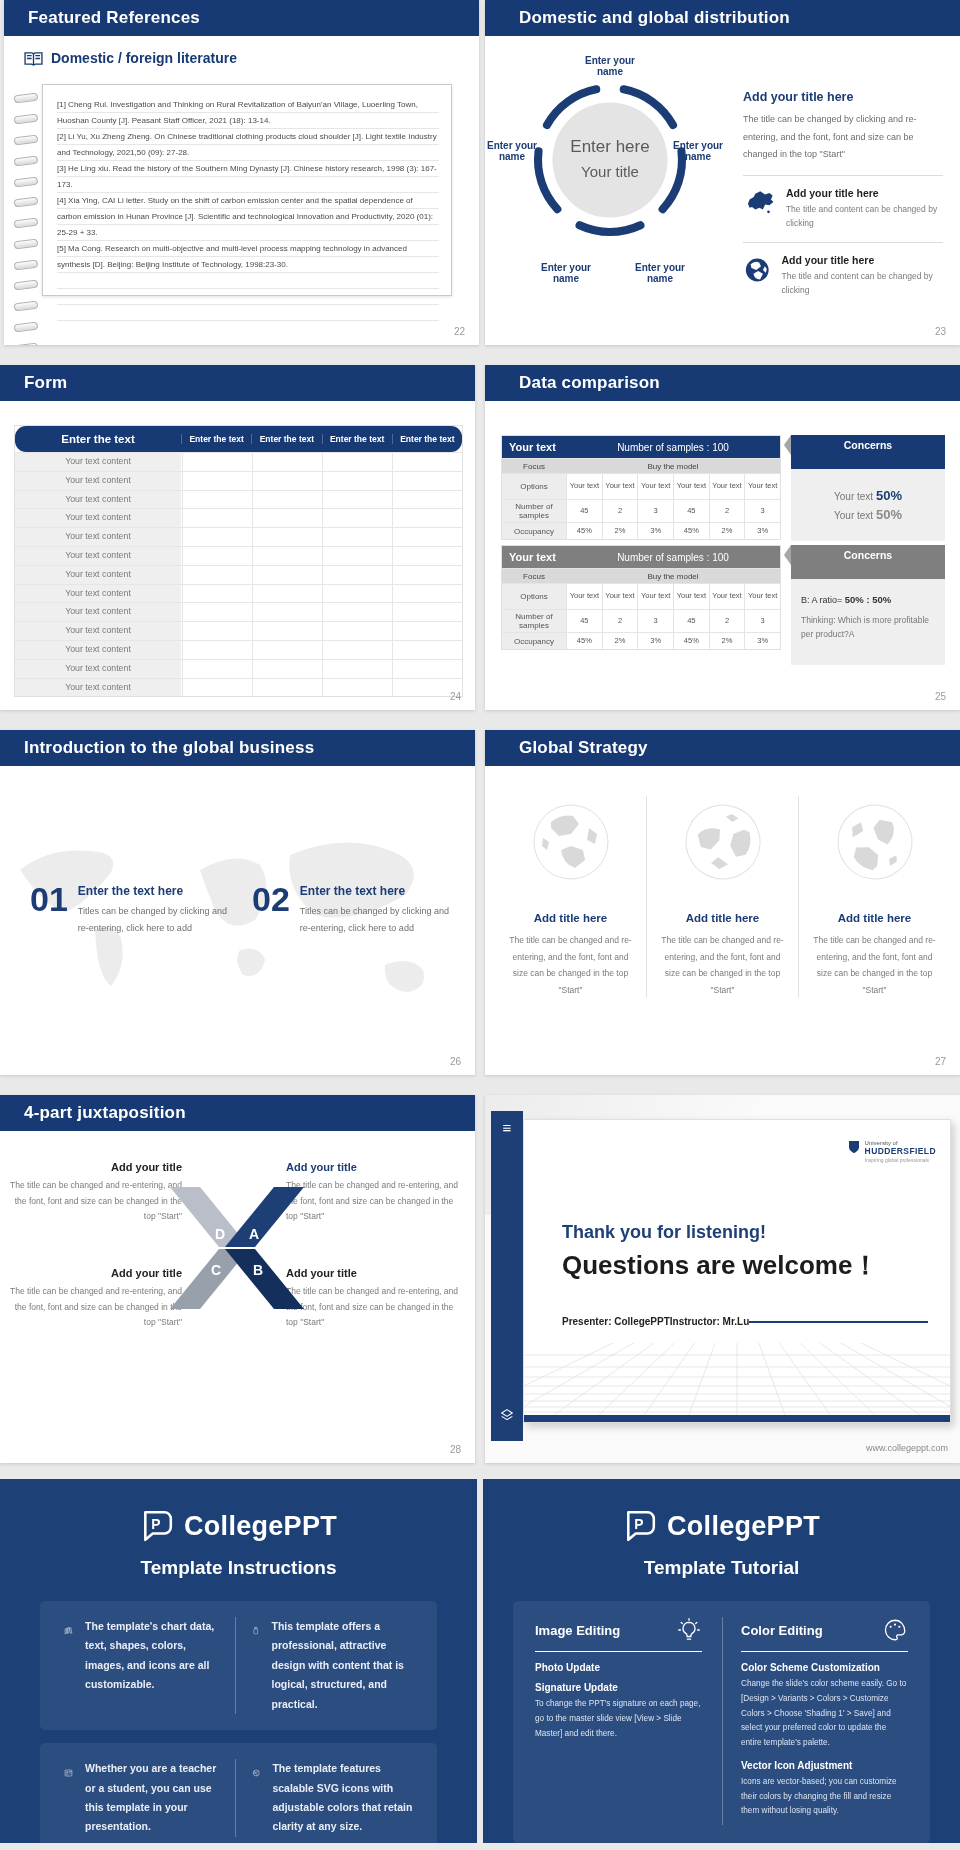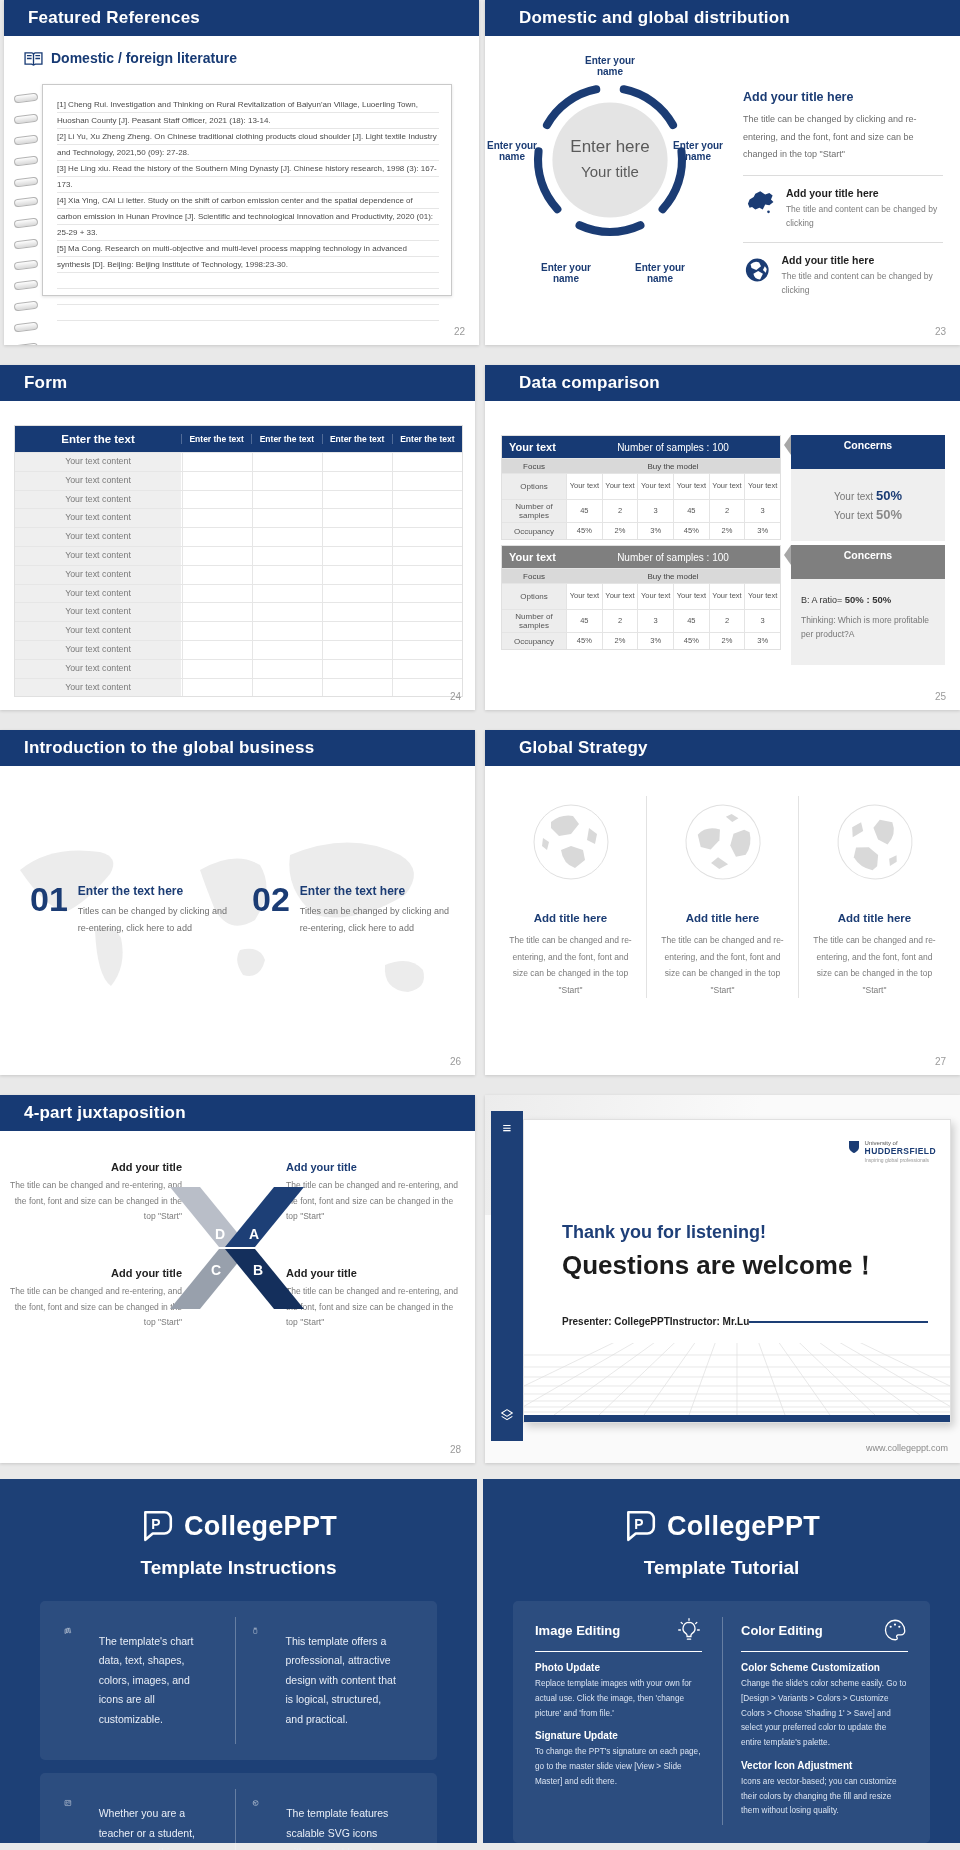--- a/index.html
+++ b/index.html
@@ -35,21 +35,21 @@
   .dist-right{position:absolute;left:258px;top:90px;width:200px;}
   .dist-right h3{margin:0;font-size:12.5px;color:#1b3c74;}
   .dist-right .para{font-size:9px;color:#6d6d6d;line-height:1.95;margin-top:7px;}
   .dist-div{border-top:1px solid #dcdcdc;margin:11px 0;}
   .dist-item{display:flex;gap:10px;align-items:flex-start;margin-top:4px;}
   .dist-item .txt .t{font-size:10.5px;font-weight:bold;color:#1f1f1f;}
   .dist-item .txt .d{font-size:8.5px;color:#7b7b7b;line-height:1.7;margin-top:3px;}
 
   
   .ftable{position:absolute;left:14px;top:60px;width:447px;border:1px solid #e0e0e0;}
-  .fh{display:flex;background:#173a74;color:#fff;height:26px;align-items:center;}
+  .fh{display:flex;background:#173a74;color:#fff;height:26px;align-items:center;border-radius:11px;}
   .fh .fh1{width:166px;text-align:center;font-weight:bold;font-size:11.5px;}
   .fh .fhc{flex:1;text-align:center;font-weight:bold;font-size:8.5px;border-left:1px solid rgba(255,255,255,.25);}
   .frow{display:flex;height:17.8px;border-top:1px solid #e6e6e6;}
   .frow .c1{width:166px;background:#efefef;color:#7a7a7a;font-size:8.8px;text-align:center;
             line-height:17.8px;border-right:1px solid #fff;}
   .frow .c{flex:1;border-left:1px solid #e6e6e6;background:#fff;}
 
   
   .ctable{position:absolute;left:16px;width:278px;border:1px solid #e0e0e0;font-size:8px;color:#555;}
   .crow{display:flex;border-top:1px solid #e4e4e4;}
@@ -126,21 +126,21 @@
 
   
   .panel{position:absolute;top:1479px;width:477px;height:364px;background:#1d4076;color:#fff;}
   .brand{display:flex;justify-content:center;align-items:center;gap:10px;padding-top:30px;}
   .brand-name{font-size:27px;font-weight:bold;letter-spacing:.3px;}
   .panel-title{text-align:center;font-size:19px;font-weight:bold;margin-top:14px;}
   .pi-grid{margin:22px 40px 0;}
   .pi-box{background:rgba(255,255,255,.07);border-radius:5px;display:flex;padding:16px 14px;margin-bottom:13px;}
   .pi-cell{flex:1;display:flex;gap:12px;padding:0 10px;}
   .pi-cell + .pi-cell{border-left:1px solid rgba(255,255,255,.28);padding-left:16px;}
-  .pi-cell p{margin:15px;font-size:10.5px;line-height:1.85;color:#e9eef7;}
+  .pi-cell p{margin:0;font-size:10.5px;line-height:1.85;color:#e9eef7;font-weight:bold;}
   .tut-box{margin:22px 30px 0;background:rgba(255,255,255,.07);border-radius:5px;display:flex;padding:16px 16px 18px;}
   .tut-col{flex:1;padding:0 6px;}
   .tut-col + .tut-col{border-left:1px solid rgba(255,255,255,.28);padding-left:18px;margin-left:14px;}
   .tut-head{display:flex;justify-content:space-between;align-items:center;}
   .tut-head .th{font-size:13px;font-weight:bold;}
   .tut-rule{border-top:1px solid #fff;margin:8px 0 10px;}
   .tut-col h4{margin:9px 0 4px;font-size:10px;}
   .tut-col p{margin:0 0 6px;font-size:8.2px;line-height:1.8;color:#dbe4f2;}
 </style>
 </head>
@@ -698,21 +698,20 @@
     <div class="tut-col">
       <div class="tut-head">
         <span class="th">Image Editing</span>
         <svg width="26" height="26" viewBox="0 0 24 24">
           <path d="M12 5a5.5 5.5 0 0 1 3 10.1c-.7.5-1.2 1.1-1.2 1.9v1h-3.6v-1c0-.8-.5-1.4-1.2-1.9A5.5 5.5 0 0 1 12 5z" fill="none" stroke="#fff" stroke-width="1.2"></path>
           <path d="M10.5 20.5h3M12 1.5v1.6M4.8 5l1.1 1.1M19.2 5l-1.1 1.1M2.5 12h1.6M19.9 12h1.6" stroke="#fff" stroke-width="1.2" stroke-linecap="round"></path>
         </svg>
       </div>
       <div class="tut-rule"></div>
       <h4>Photo Update</h4>
-      <p>Replace template images with your own for actual use. Click the image, then 'change picture' and 'from file.'</p>
       <h4>Signature Update</h4>
       <p>To change the PPT's signature on each page, go to the master slide view [View &gt; Slide Master] and edit there.</p>
     </div>
     <div class="tut-col">
       <div class="tut-head">
         <span class="th">Color Editing</span>
         <svg width="26" height="26" viewBox="0 0 24 24">
           <path d="M12 3a9 9 0 1 0 .4 18c1.8 0 2-1.2 1.4-2.1-.8-1.2-.2-2.4 1.3-2.4h2.4A3.5 3.5 0 0 0 21 13C21 7.5 17 3 12 3z" fill="none" stroke="#fff" stroke-width="1.2"></path>
           <circle cx="8" cy="9" r="1" fill="#fff"></circle>
             <circle cx="12" cy="7" r="1" fill="#fff"></circle>

